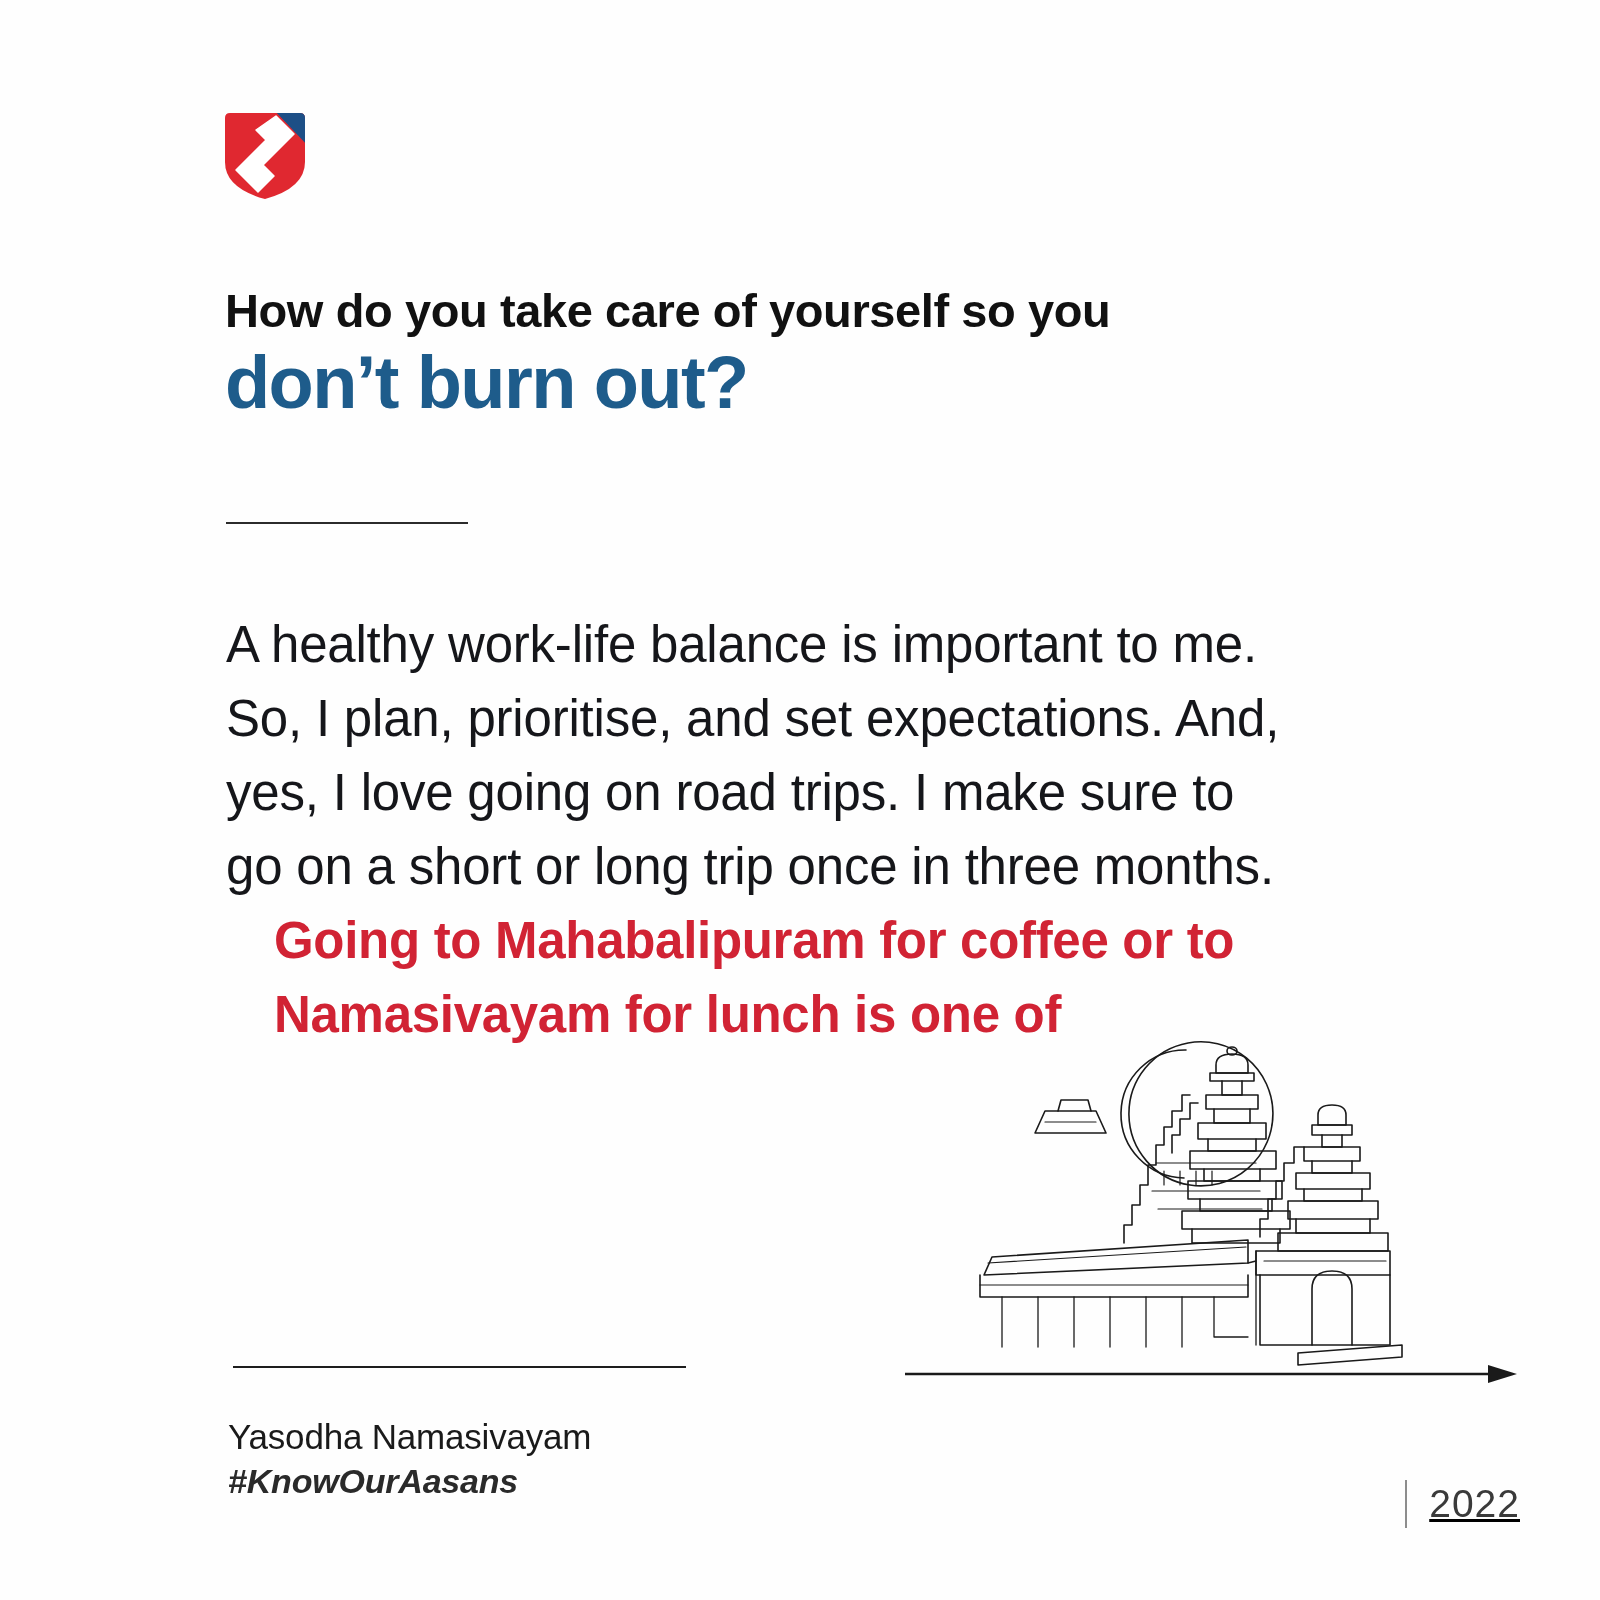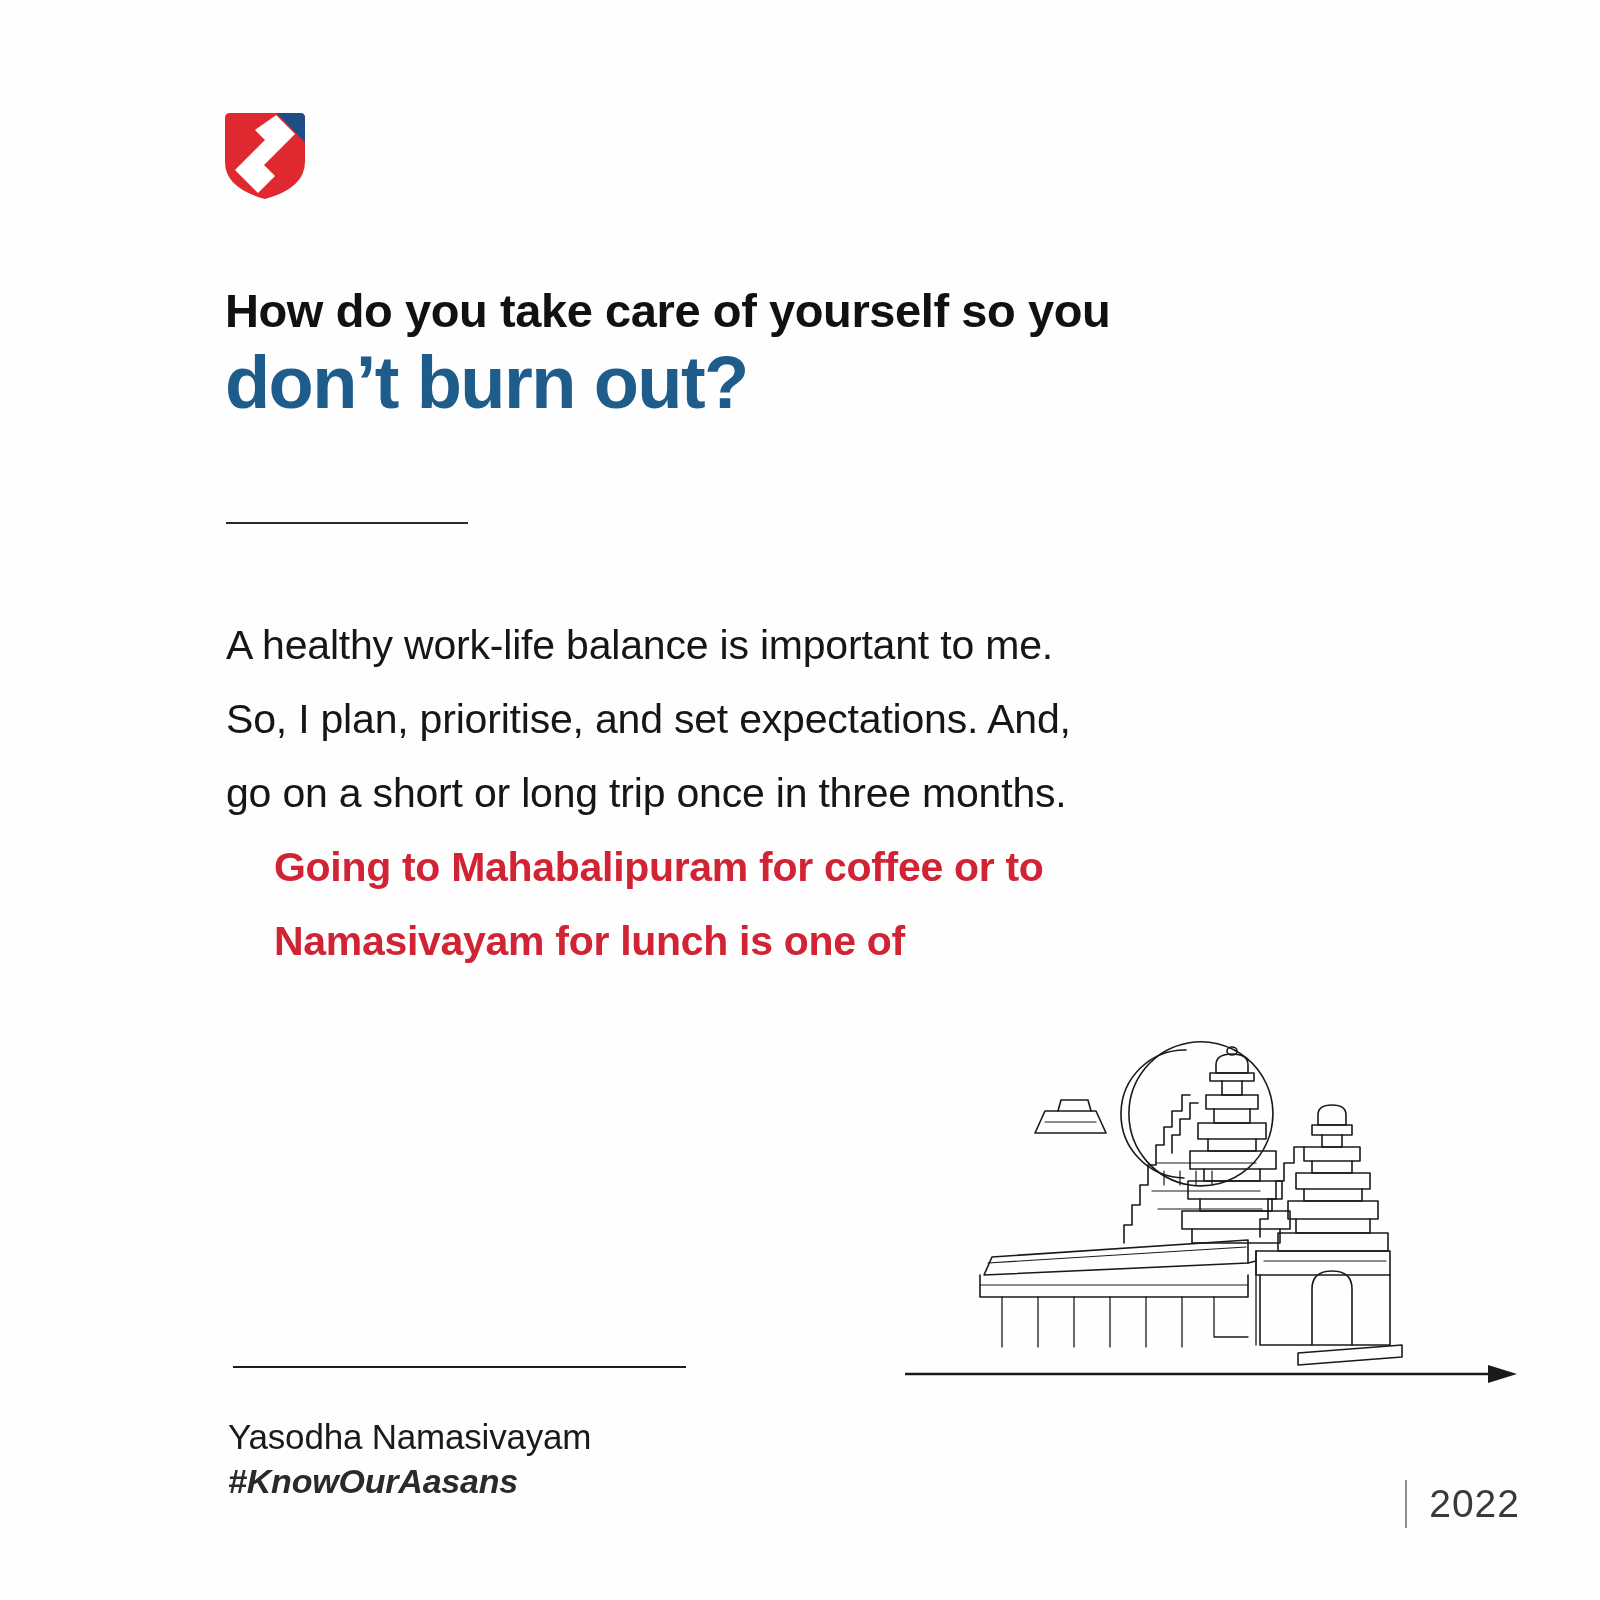--- a/index.html
+++ b/index.html
@@ -69,21 +69,21 @@
 
   
   #body-copy {
     position: absolute;
     left: 226px;
     top: 608px;
     width: 1060px;
   }
   #body-copy p {
     margin: 0;
-    font-size: 41px;
+    font-size: 51px;
     line-height: 74px;
     color: #15161a;
     font-weight: 400;
     letter-spacing: -0.2px;
     white-space: nowrap;
   }
   #body-copy p.em {
     color: #d12334;
     font-weight: 700;
     letter-spacing: -0.3px;
@@ -138,20 +138,21 @@
     letter-spacing: -0.2px;
     line-height: 1.28;
   }
   #year-block {
     position: absolute;
     right: 124px;
     top: 1480px;
     display: flex;
     align-items: center;
     gap: 22px;
+    text-decoration: underline;
   }
   #year-divider {
     width: 2px;
     height: 48px;
     background: #8d8d8d;
   }
   #year-text {
     font-size: 39px;
     color: #3a3a3a;
     font-weight: 300;
@@ -181,20 +182,21 @@
   <div id="headline">
     <div class="hl-line1">How do you take care of yourself so you</div>
     <div class="hl-line2">don’t burn out?</div>
   </div>
 
   <div id="headline-rule"></div>
 
   <div id="body-copy">
     <p>A healthy work-life balance is important to me.</p>
     <p>So, I plan, prioritise, and set expectations. And,</p>
+    <p>yes, I love going on road trips. I make sure to</p>
     <p>go on a short or long trip once in three months.</p>
     <p class="em">Going to Mahabalipuram for coffee or to</p>
     <p class="em">Namasivayam for lunch is one of</p>
   </div>
 
   <div id="illustration">
     <svg viewBox="0 0 470 400" width="470" height="400" xmlns="http://www.w3.org/2000/svg" fill="none" stroke="#1a1a1a" stroke-width="1.6" stroke-linejoin="round" stroke-linecap="round">
 
       <path d="M230,200 A72,72 0 1,0 228,58 A72,72 0 0,0 230,200 Z"></path>
       <path d="M224,193 A64,64 0 1,1 226,65"></path>

